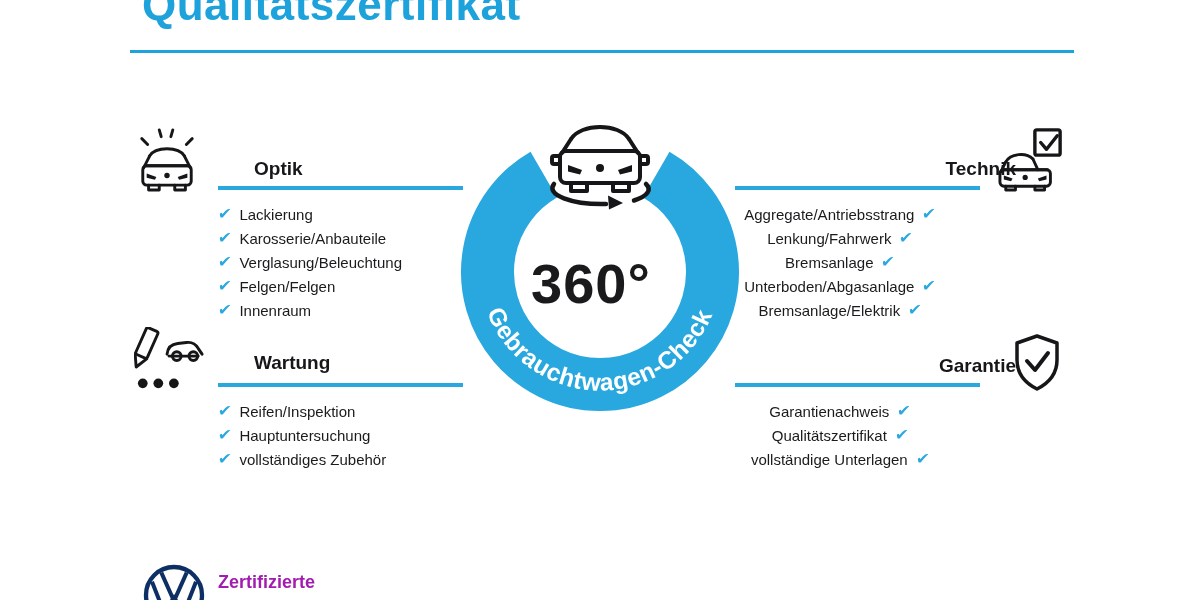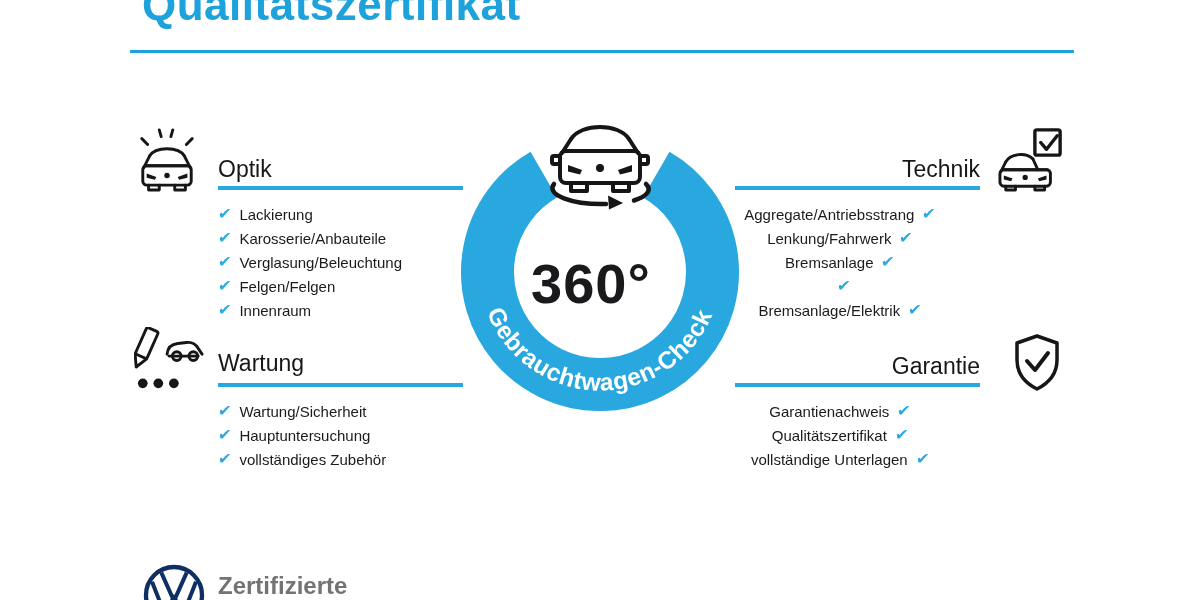--- a/index.html
+++ b/index.html
@@ -12,34 +12,34 @@
   .abs{position:absolute;}
   
   .page-title{
     left:142px;top:-17px;
     font-size:44px;font-weight:700;color:#1ea2dc;line-height:1;
     letter-spacing:0.5px;white-space:nowrap;
   }
   .title-rule{left:130px;top:50px;width:944px;height:3px;background:#1ea2dc;}
   
   .sec-title{
-    font-size:23px;font-weight:400;color:#17171a;line-height:26px;white-space:nowrap;
+    font-size:19px;font-weight:700;color:#17171a;line-height:26px;white-space:nowrap;margin-left:36px;
   }
   .sec-title.right{text-align:right;}
   .sec-rule{height:4px;background:#29a8df;}
   
   .clist{display:flex;flex-direction:column;}
   .item-row{display:flex;align-items:center;height:24px;font-size:15px;color:#1b1b1e;white-space:nowrap;}
   .item-row .check{color:#2aa8df;font-weight:700;font-size:16px;line-height:1;transform:skewX(-6deg);}
   .clist.left .check{margin-right:8px;}
   .clist.right .item-row{justify-content:center;}
   .clist.right .check{margin-left:8px;}
   
   .footer-label{
-    left:218px;top:572px;font-size:24px;font-weight:700;color:#737373;white-space:nowrap;
+    left:218px;top:572px;font-size:18px;font-weight:700;color:#a21caf;white-space:nowrap;
   }
   svg{display:block;}
 </style>
 </head>
 <body>
 
 <div class="abs page-title">Qualitätszertifikat</div>
 <div class="abs title-rule"></div>
 
 <svg class="abs" style="left:136px;top:124px" width="62" height="68" viewBox="0 0 64 68">
@@ -98,21 +98,21 @@
   </g>
   <circle cx="9" cy="57" r="5" fill="#161618"></circle>
   <circle cx="25" cy="57" r="5" fill="#161618"></circle>
   <circle cx="41" cy="57" r="5" fill="#161618"></circle>
 </svg>
 <div class="abs sec-title" style="left:218px;top:350px">Wartung</div>
 <div class="abs sec-rule" style="left:218px;top:383px;width:245px"></div>
 <div class="abs clist left" style="left:218px;top:399px;width:270px">
   <div class="item-row">
       <span class="check">✔</span>
-      <span>Wartung/Sicherheit</span>
+      <span>Reifen/Inspektion</span>
     </div>
   <div class="item-row">
       <span class="check">✔</span>
       <span>Hauptuntersuchung</span>
     </div>
   <div class="item-row">
       <span class="check">✔</span>
       <span>vollständiges Zubehör</span>
     </div>
 </div>
@@ -142,20 +142,21 @@
     </div>
   <div class="item-row">
       <span>Lenkung/Fahrwerk</span>
       <span class="check">✔</span>
     </div>
   <div class="item-row">
       <span>Bremsanlage</span>
       <span class="check">✔</span>
     </div>
   <div class="item-row">
+      <span>Unterboden/Abgasanlage</span>
       <span class="check">✔</span>
     </div>
   <div class="item-row">
       <span>Bremsanlage/Elektrik</span>
       <span class="check">✔</span>
     </div>
 </div>
 
 <svg class="abs" style="left:1010px;top:333px" width="54" height="60" viewBox="0 0 54 60">
   <path d="M27 3 L47 10 V27 C47 41 39 50 27 56 C15 50 7 41 7 27 V10 Z" fill="none" stroke="#161618" stroke-width="3.5" stroke-linejoin="round"></path>

